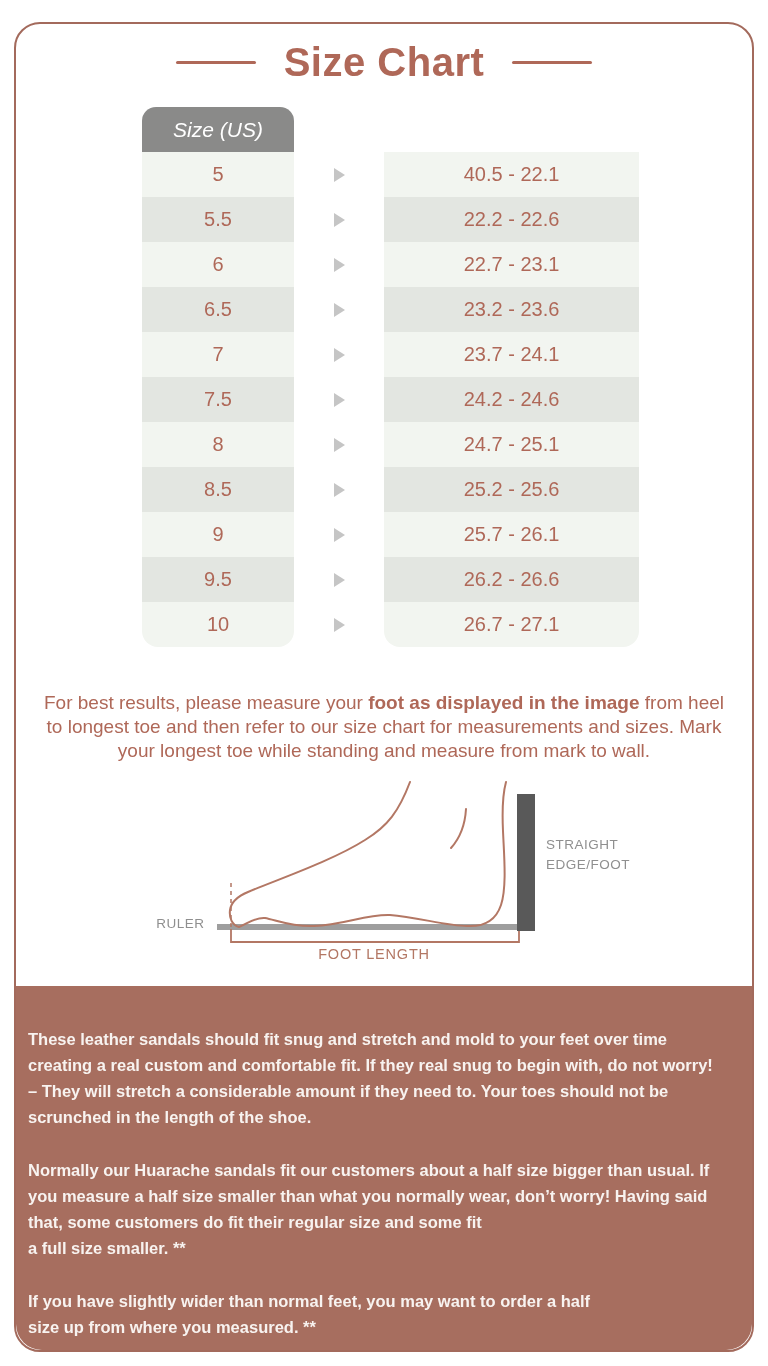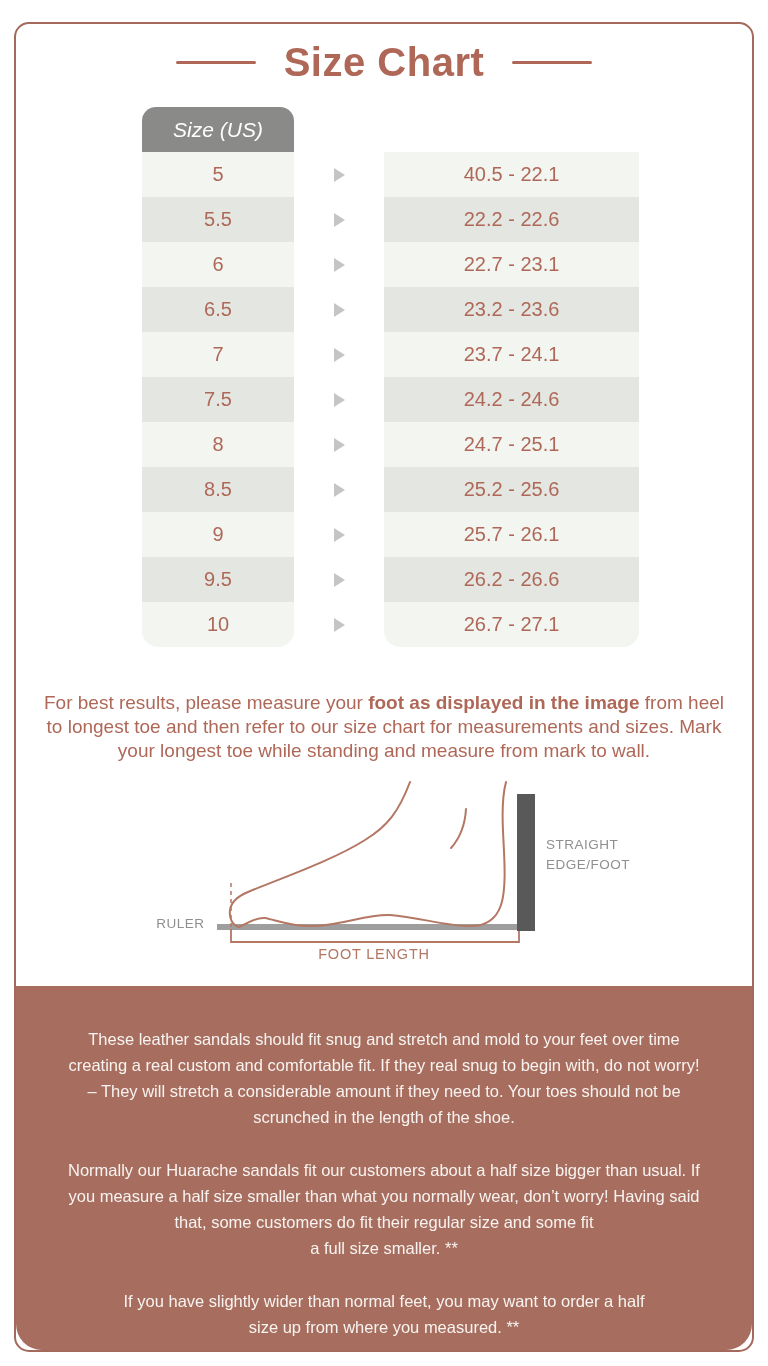--- a/index.html
+++ b/index.html
@@ -21,21 +21,21 @@
     width:768px;height:1366px;
     font-family:"Liberation Sans", sans-serif;
     position:relative;
   }
   .card{
     position:absolute;
     left:14px;top:22px;
     width:740px;height:1330px;
     background:#ffffff;
     border:2px solid var(--border);
-    border-radius:15px;
+    border-radius:26px;
     overflow:hidden;
   }
   
   .title-row{
     margin-top:16px;
     display:flex;align-items:center;justify-content:center;
     gap:28px;
   }
   .title-dash{
     width:80px;height:3px;background:var(--accent);
@@ -106,24 +106,24 @@
     position:absolute;
     left:0;bottom:0;
     width:100%;height:364px;
     background:var(--footer_bg);
     border-radius:0 0 26px 26px;
     padding-top:40px;
   }
   .footer p{
     margin:0 auto 27px;
     width:712px;
-    text-align:center;
     color:#f8f3f0;
     font-size:16.5px;line-height:26px;
     white-space:pre-line;
+    font-weight:bold;
   }
 </style>
 </head>
 <body>
 
 <div class="card">
 
   <div class="title-row">
     <span class="title-dash"></span>
     <h1 class="page-title">Size Chart</h1>

